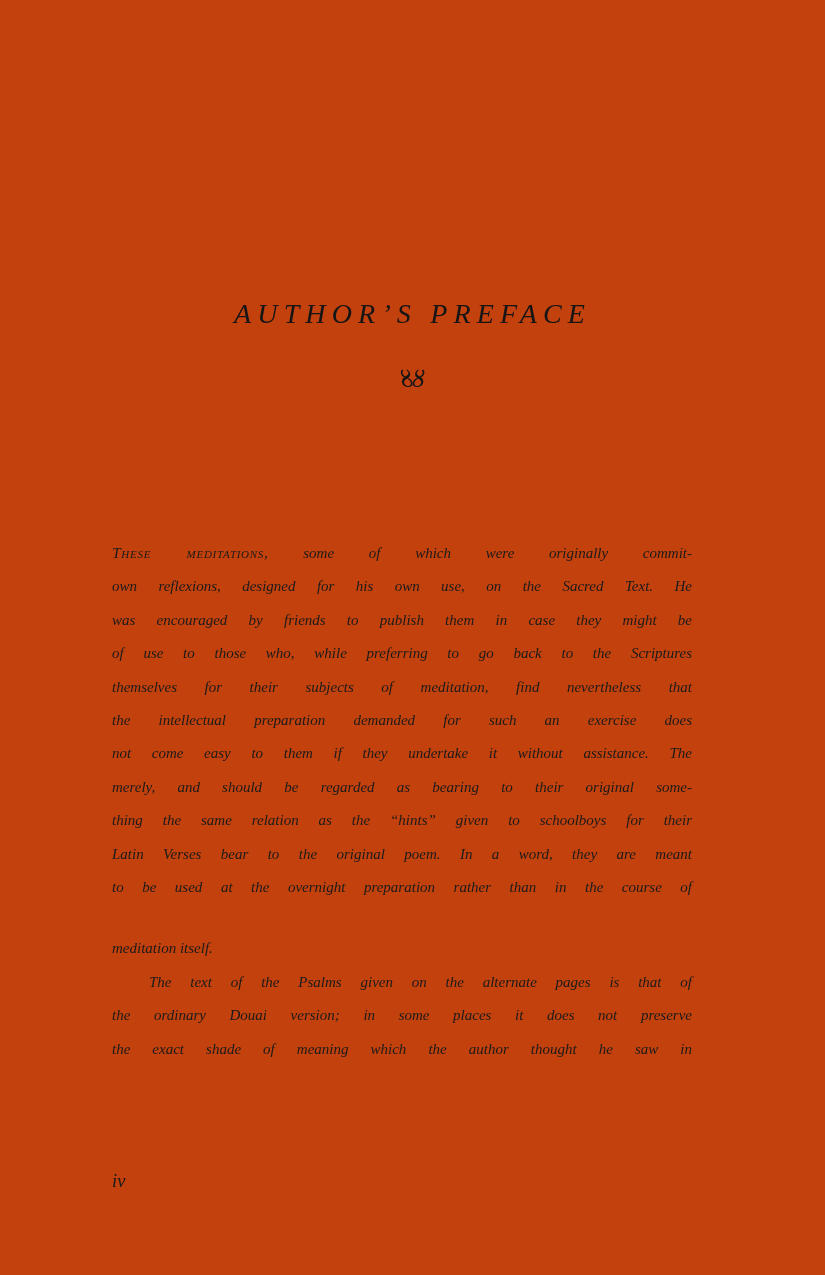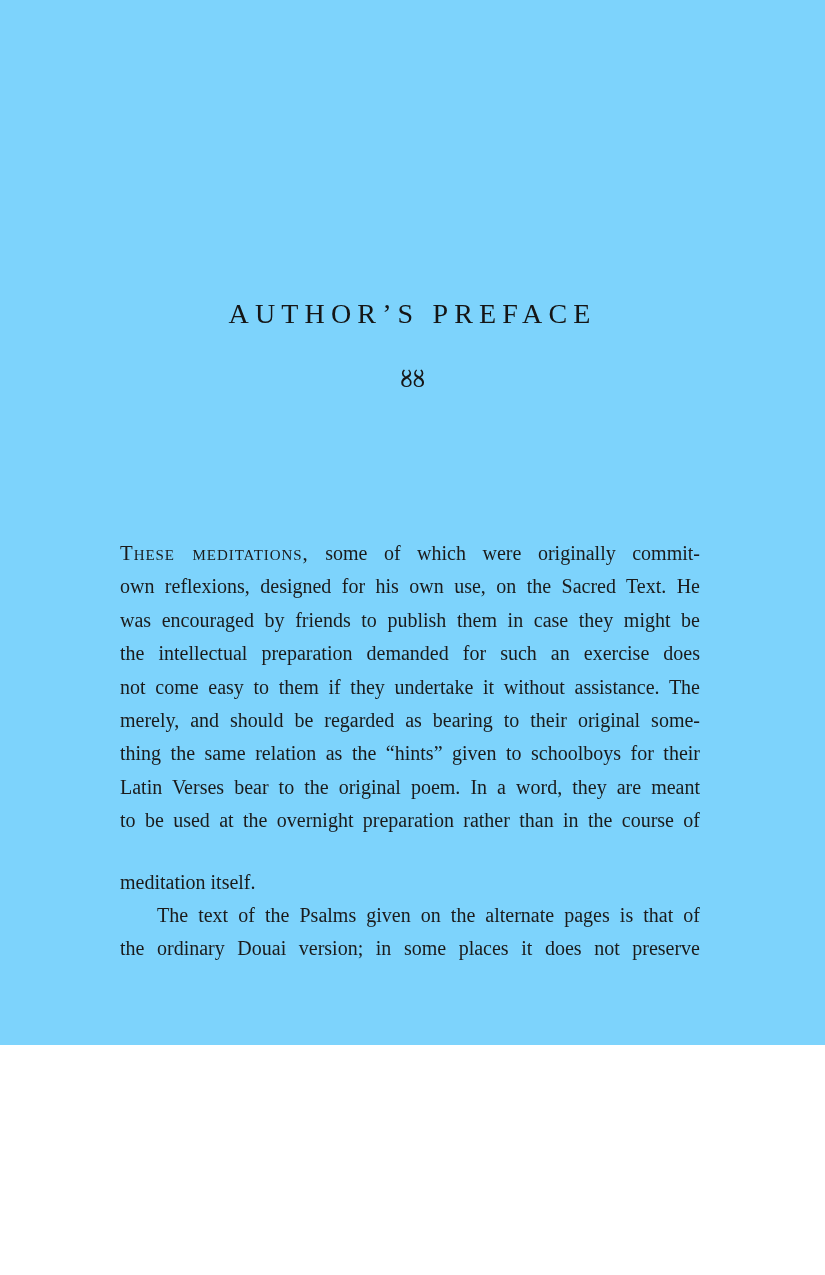--- a/index.html
+++ b/index.html
@@ -3,25 +3,26 @@
 <meta charset="utf-8">
 <style>
   html, body {
     margin: 0;
     padding: 0;
     background: #ffffff;
   }
   .page {
     position: relative;
     width: 825px;
-    height: 1045px;
-    background: #7dd3fc;
+    height: 1275px;
+    background: #c2410c;
     color: #1b1b1b;
     font-family: "Liberation Serif", "DejaVu Serif", serif;
     overflow: hidden;
+    font-style: italic;
   }
   .chapter-title {
     position: absolute;
     top: 297px;
     left: 0;
     width: 825px;
     text-align: center;
     font-size: 28px;
     line-height: 1.2;
     letter-spacing: 0.22em;
@@ -39,23 +40,23 @@
     color: #151515;
     letter-spacing: -1px;
   }
   .ornament .flip {
     display: inline-block;
     transform: scaleX(-1);
   }
   .body-text {
     position: absolute;
     top: 536px;
-    left: 120px;
+    left: 112px;
     width: 580px;
-    font-size: 20px;
+    font-size: 15px;
     line-height: 33.4px;
     color: #1b1b1b;
   }
   .line {
     text-align: justify;
     text-align-last: justify;
   }
   .line.end {
     text-align-last: left;
     margin-top: 28px;
@@ -68,21 +69,20 @@
     letter-spacing: 0.045em;
     font-size: 1.04em;
   }
   .folio {
     position: absolute;
     top: 1170px;
     left: 112px;
     font-size: 18.5px;
     line-height: 1.2;
     color: #1b1b1b;
-    margin-left: 44px;
   }
 </style>
 </head>
 <body>
 
 <div class="page">
 
   <div class="chapter-title">AUTHOR’S PREFACE</div>
 
   <div class="ornament">
@@ -90,28 +90,31 @@
   </div>
 
   <div class="body-text">
 
     <div class="line">
       <span class="opener">These meditations,</span><span> some of which were originally commit-</span>
     </div>
 
     <div class="line">own reflexions, designed for his own use, on the Sacred Text. He</div>
     <div class="line">was encouraged by friends to publish them in case they might be</div>
+    <div class="line">of use to those who, while preferring to go back to the Scriptures</div>
+    <div class="line">themselves for their subjects of meditation, find nevertheless that</div>
     <div class="line">the intellectual preparation demanded for such an exercise does</div>
     <div class="line">not come easy to them if they undertake it without assistance. The</div>
     <div class="line">merely, and should be regarded as bearing to their original some-</div>
     <div class="line">thing the same relation as the “hints” given to schoolboys for their</div>
     <div class="line">Latin Verses bear to the original poem. In a word, they are meant</div>
     <div class="line">to be used at the overnight preparation rather than in the course of</div>
     <div class="line end">meditation itself.</div>
 
     <div class="line indent">The text of the Psalms given on the alternate pages is that of</div>
     <div class="line">the ordinary Douai version; in some places it does not preserve</div>
+    <div class="line">the exact shade of meaning which the author thought he saw in</div>
 
   </div>
 
   <div class="folio">iv</div>
 
 </div>
 
 </body></html>

